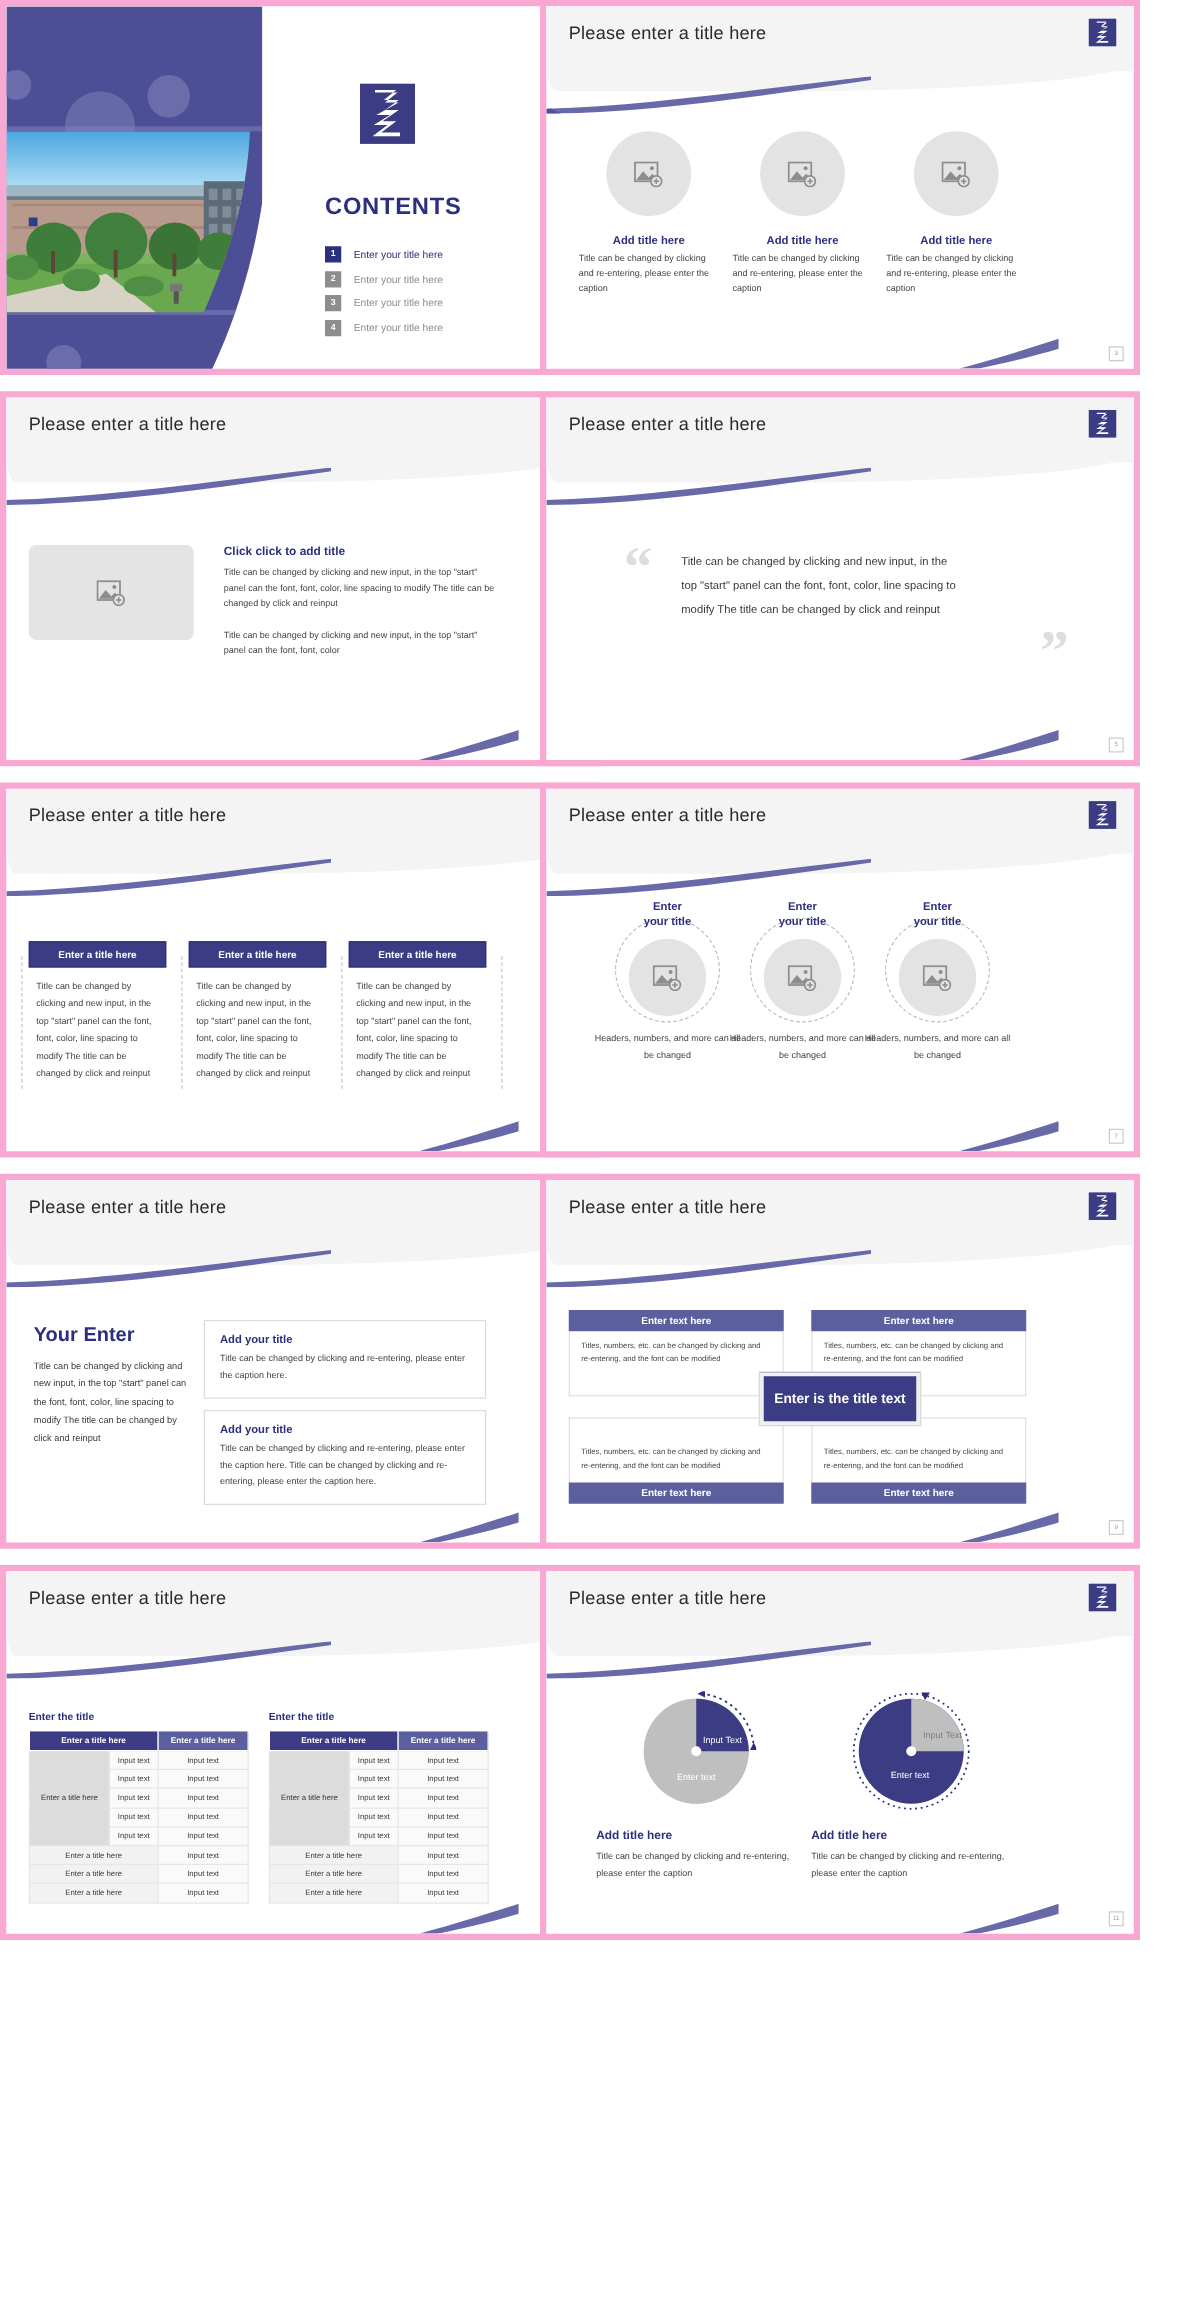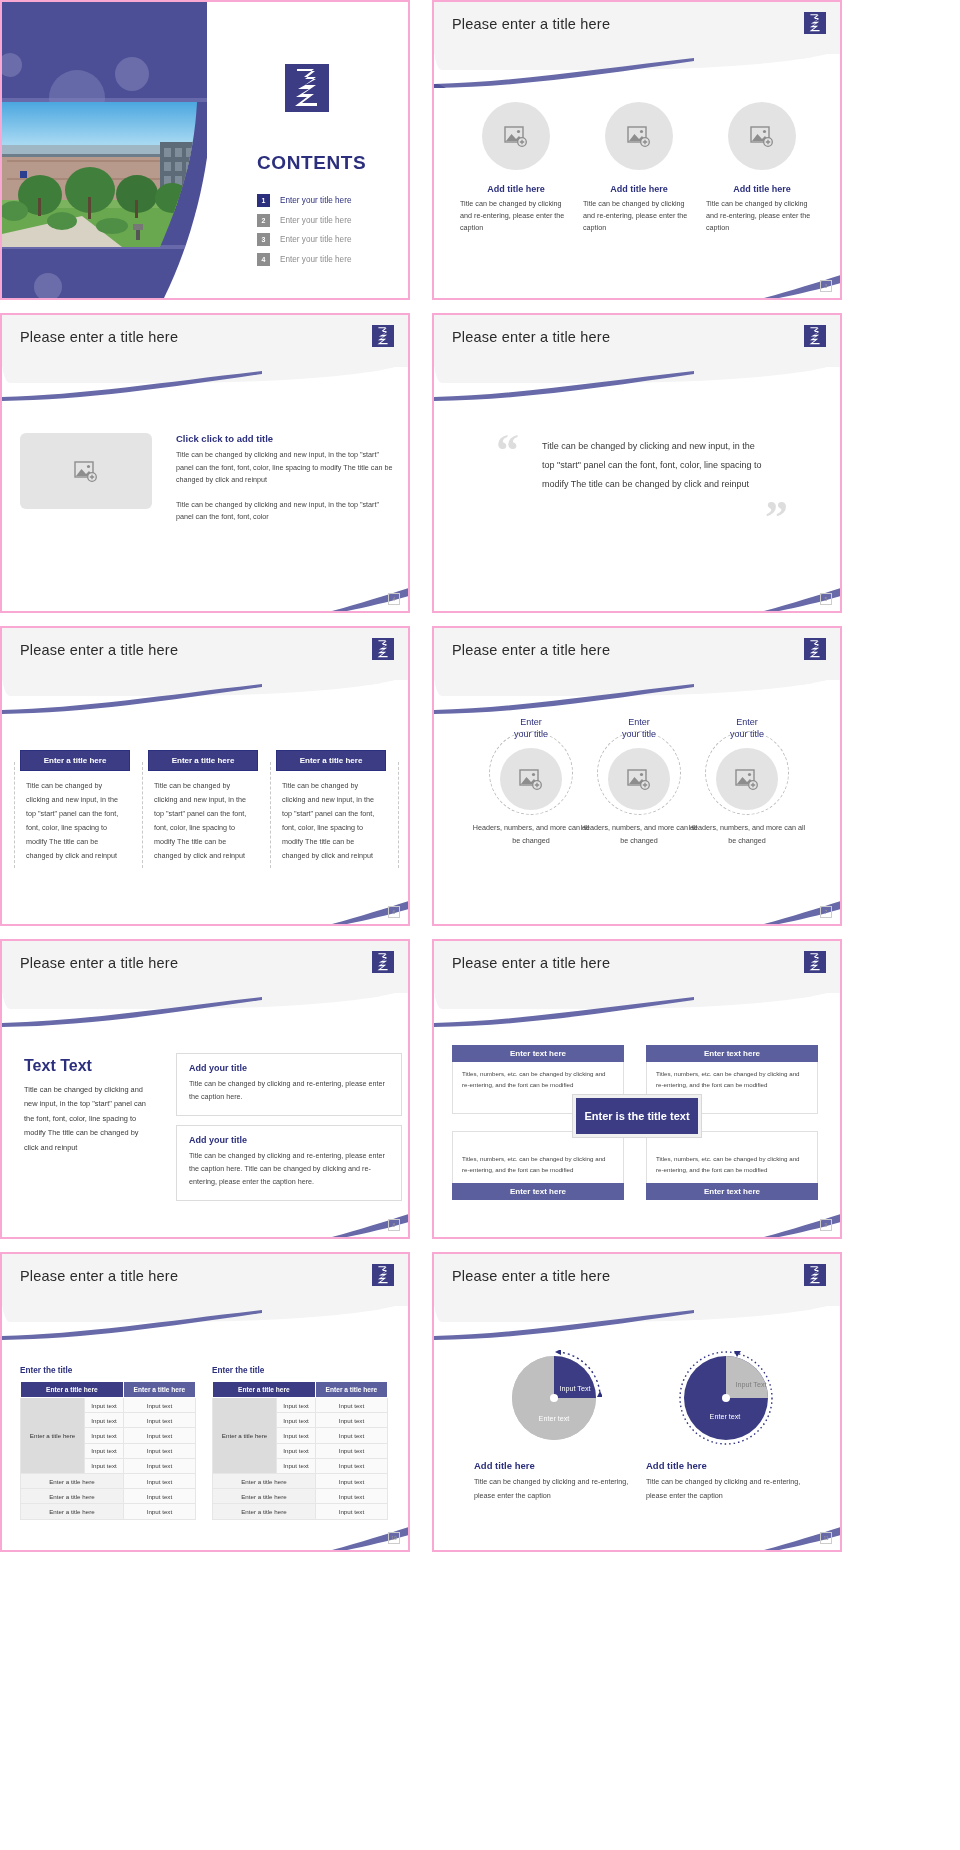--- a/index.html
+++ b/index.html
@@ -12,24 +12,24 @@
   .grid {
     display:grid;
     grid-template-columns:410px 410px;
     grid-auto-rows:313px;
     column-gap:22px;
     row-gap:0px;
     padding-left:0px;
   }
   .slide {
     position:relative;
-    width:410px; height:300px;
+    width:480px; height:300px;
     background:#ffffff;
     overflow:hidden;
-    border:2px solid #f9a8d4;
+    border:5px solid #f9a8d4;
   }
   
   .hdr {
     position:absolute; left:0; top:0; width:100%; height:52px;
     background:#f4f4f4;
   }
   .hdr-curve {
     position:absolute; left:0; top:44px; width:100%; height:24px;
     background:#f4f4f4;
     border-radius:0 0 60% 8px / 0 0 100% 100%;
@@ -127,40 +127,40 @@
     text-align:center; padding:5px 0; border:1px solid #2b2f7d;
   }
   #s5 .cap { margin-top:8px; padding:0 6px; line-height:1.95; }
   #s5 .vline {
     position:absolute; top:134px; width:0; height:106px;
     border-left:1px dashed #c8c8c8;
   }
 
   
   #s6 .col { position:absolute; top:88px; width:118px; text-align:center; }
-  #s6 .ctitle { font-size:9px; font-weight:normal; color:#2b2f7d; line-height:1.35; }
+  #s6 .ctitle { font-size:9px; font-weight:bold; color:#2b2f7d; line-height:1.35; }
   #s6 .ph-circle { width:62px; height:62px; margin:8px auto 0; }
   #s6 .dash {
     position:absolute; width:84px; height:84px; border-radius:50%;
     border:1px dashed #bbb; top:103px;
   }
   #s6 .cap { margin-top:12px; text-align:center; line-height:1.75; }
 
   
   #s7 .bigtxt {
     position:absolute; left:22px; top:116px;
     font-size:16px; font-weight:bold; color:#2b2f7d;
   }
   #s7 .lead {
     position:absolute; left:22px; top:142px; width:128px;
     font-size:7.4px; color:#3a3a3a; line-height:1.95;
   }
   #s7 .card {
     position:absolute; left:158px; width:226px;
-    border:1px solid #dcdcdc; padding:9px 12px 11px;margin-left:16px;
+    border:1px solid #dcdcdc; padding:9px 12px 11px;
   }
   #s7 .card h4 { font-size:9px; color:#2b2f7d; font-weight:bold; margin-bottom:5px; }
   #s7 .card .cap { line-height:1.8; }
 
   
   #s8 .cellbox { position:absolute; width:172px; }
   #s8 .cellhdr {
     background:#5b5f9e; color:#fff; font-size:8px; font-weight:bold;
     text-align:center; padding:4px 0;
   }
@@ -561,21 +561,21 @@
           <rect width="44" height="48" fill="#3b3c83"></rect>
           <path fill="#fff" d="M12,7 L30,7 L20,15 L31,15 L13,25 L24,25 L11,33 L22,33 L10,42 L32,42 L32,39 L17,39 L29,30 L18,30 L31,21 L20,21 L31,13 L19,13 L29,5 L12,5 Z"></path>
         </svg>
     </div>
     <div class="swoosh">
       <svg width="260" height="30" viewBox="0 0 260 30">
           <path d="M0,26 C80,24 170,10 260,0 L260,3 C170,16 85,29 0,30 Z" fill="#6769a8"></path>
         </svg>
     </div>
 
-    <div class="bigtxt">Text Text</div>
+    <div class="bigtxt">Your Enter</div>
     <div class="lead">Title can be changed by clicking and new input, in the top "start" panel can the font, font, color, line spacing to modify The title can be changed by click and reinput</div>
 
     <div class="card" style="top:112px">
       <h4>Add your title</h4>
       <div class="cap">Title can be changed by clicking and re-entering, please enter the caption here.</div>
     </div>
     <div class="card" style="top:184px">
       <h4>Add your title</h4>
       <div class="cap">Title can be changed by clicking and re-entering, please enter the caption here. Title can be changed by clicking and re-entering, please enter the caption here.</div>
     </div>

